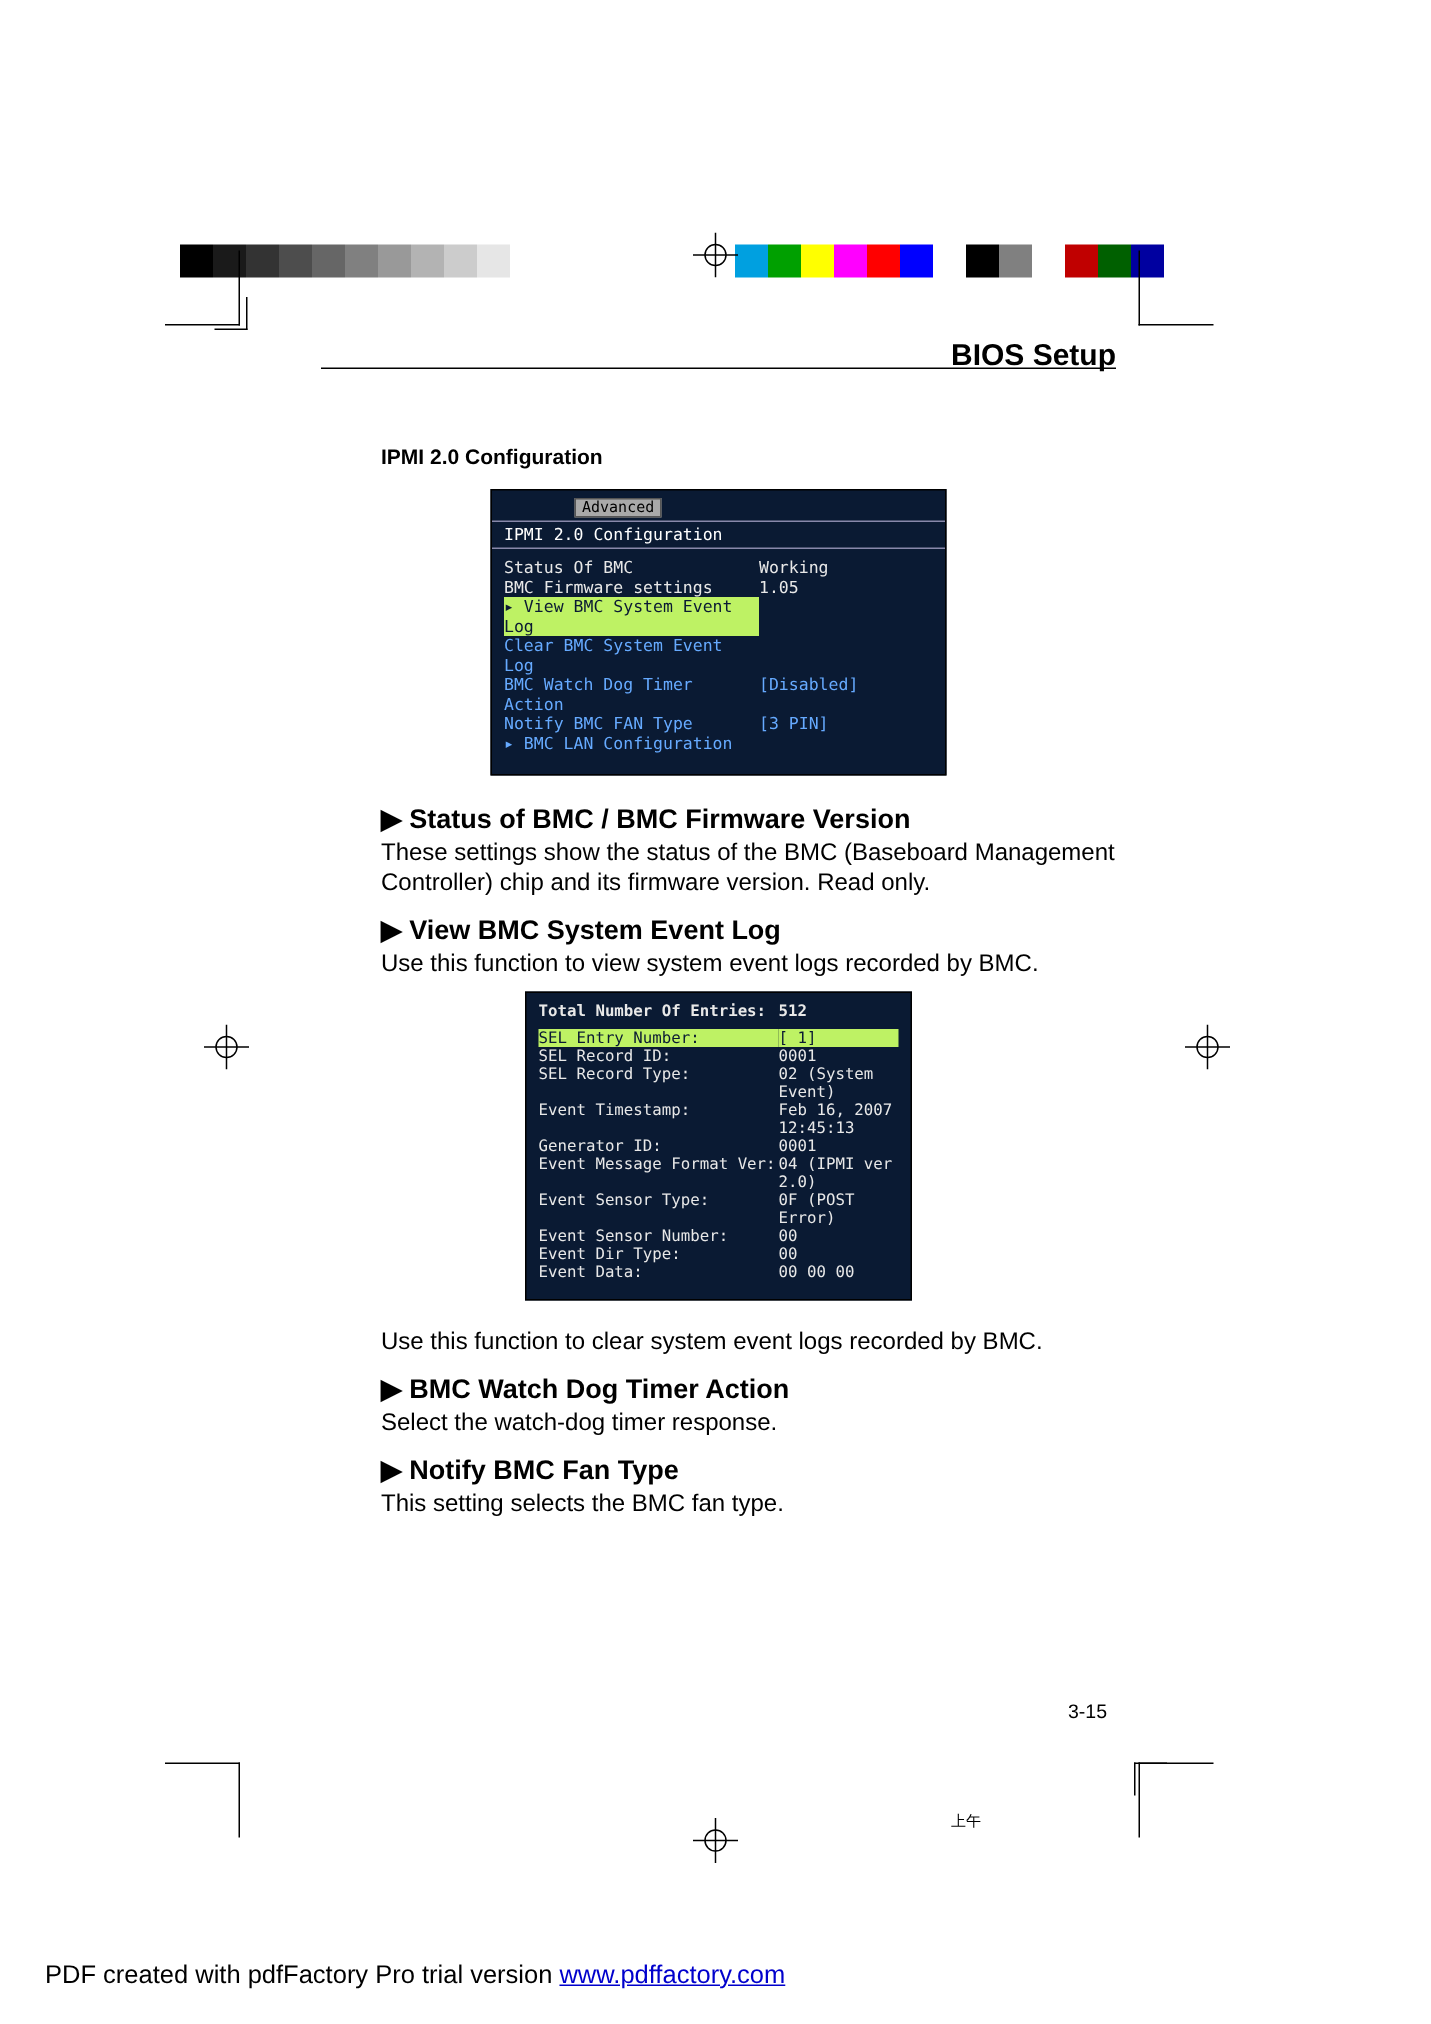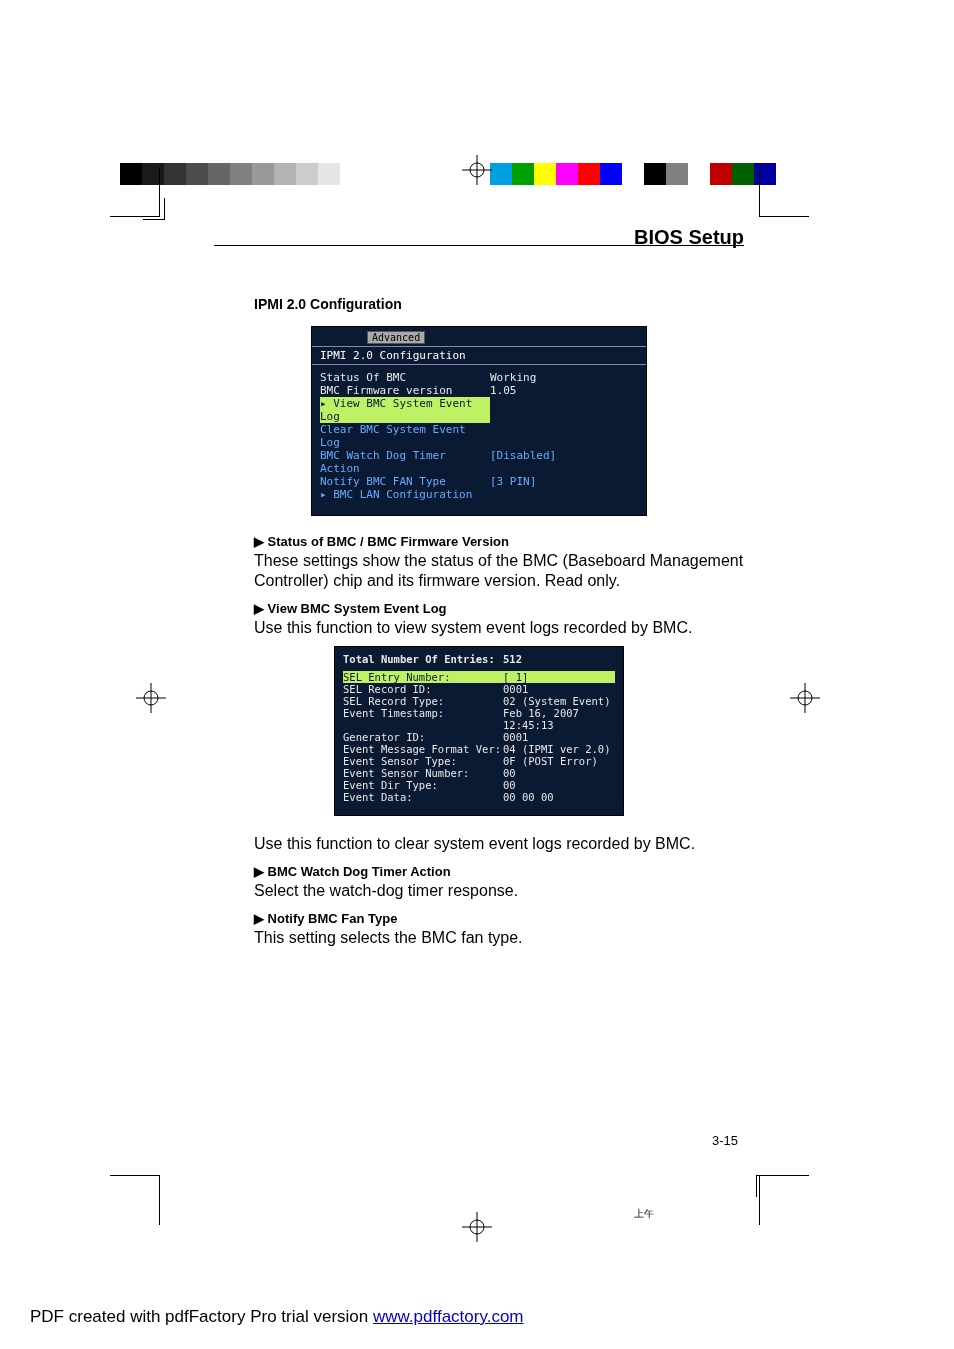--- a/index.html
+++ b/index.html
@@ -23,37 +23,37 @@
   .crop-br { position: absolute; right: 145px; top: 1175px; width: 50px; height: 50px; border-left: 1px solid #000; border-top: 1px solid #000; }
 
   .crop-inner-tl { position: absolute; left: 143px; top: 198px; width: 22px; height: 22px; border-right: 1px solid #000; border-bottom: 1px solid #000; }
   .crop-inner-br { position: absolute; right: 176px; top: 1175px; width: 22px; height: 22px; border-left: 1px solid #000; border-top: 1px solid #000; }
 
   .page-box { position: absolute; left: 214px; top: 226px; width: 530px; height: 940px; }
   .header-line { border-bottom: 1.5px solid #000; height: 20px; margin-bottom: 50px; }
   .header-title { float: right; font-size: 20px; font-weight: bold; }
 
   .section-heading { font-size: 14px; font-weight: bold; margin-bottom: 14px; }
-  .sub-heading { font-size: 13px; font-weight: bold; margin-top: 10px; margin-bottom: 2px; }
+  .sub-heading { font-size: 18px; font-weight: bold; margin-top: 10px; margin-bottom: 2px; }
   .body-text { font-size: 16px; line-height: 1.25; margin-bottom: 2px; }
   .indent { margin-left: 40px; }
   .pnum { position: absolute; bottom: 18px; right: 6px; font-size: 13px; }
 
   
-  .bios-box { width: 336px; margin: 6px auto 18px auto; background: #0a1a33; color: #e8e8e8; font-family: "Lucida Console", Monaco, monospace; font-size: 11px; border: 1px solid #000; padding: 4px 0 14px 0; }
+  .bios-box { width: 304px; margin: 6px auto 18px auto; background: #0a1a33; color: #e8e8e8; font-family: "Lucida Console", Monaco, monospace; font-size: 11px; border: 1px solid #000; padding: 4px 0 14px 0; }
   .bios-tab { display:inline-block; background:#a9a9a9; color:#000; margin-left:55px; padding:0 4px; font-size:10px; border:1px solid #555; }
   .bios-title-row { background:#0a1a33; color:#fff; padding:2px 8px; border-top:1px solid #88a; border-bottom:1px solid #88a; margin-top:2px; }
   .bios-body { padding: 6px 8px 0 8px; }
   .bios-row { display:flex; }
   .bios-row .l { flex: 0 0 170px; }
   .bios-row .r { flex: 1; }
   .bios-hi { background:#bef264; color:#0a1a33; }
   .bios-blue { color:#66aaff; }
 
-  .bios-box2 { width: 290px; margin: 8px auto 18px auto; background: #0a1a33; color:#e8e8e8; font-family:"Lucida Console", Monaco, monospace; font-size:10.5px; border:1px solid #000; padding: 6px 8px 12px 8px; }
+  .bios-box2 { width: 258px; margin: 8px auto 18px auto; background: #0a1a33; color:#e8e8e8; font-family:"Lucida Console", Monaco, monospace; font-size:10.5px; border:1px solid #000; padding: 6px 8px 12px 8px; }
 
   
   .pdf-footer { position:absolute; left: 30px; bottom: 22px; font-size: 17px; font-family: Arial, sans-serif; }
   .pdf-footer a { color: #0000cc; text-decoration: underline; }
 
   .ts { position:absolute; right: 300px; top: 1207px; font-size: 10px; font-family: "MS Gothic","Lucida Console",monospace; color:#000; }
 
 </style>
 </head>
 <body>
@@ -126,21 +126,21 @@
 
   <div class="bios-box">
     <span class="bios-tab">Advanced</span>
     <div class="bios-title-row">IPMI 2.0 Configuration</div>
     <div class="bios-body" id="bios1-body">
         <div class="bios-row">
           <span class="l">Status Of BMC</span>
           <span class="r">Working</span>
         </div>
         <div class="bios-row">
-          <span class="l">BMC Firmware version</span>
+          <span class="l">BMC Firmware settings</span>
           <span class="r">1.05</span>
         </div>
         <div class="bios-row">
           <span class="l bios-hi">▸ View BMC System Event Log</span>
           <span class="r"></span>
         </div>
         <div class="bios-row">
           <span class="l bios-blue">Clear BMC System Event Log</span>
           <span class="r bios-blue"></span>
         </div>

